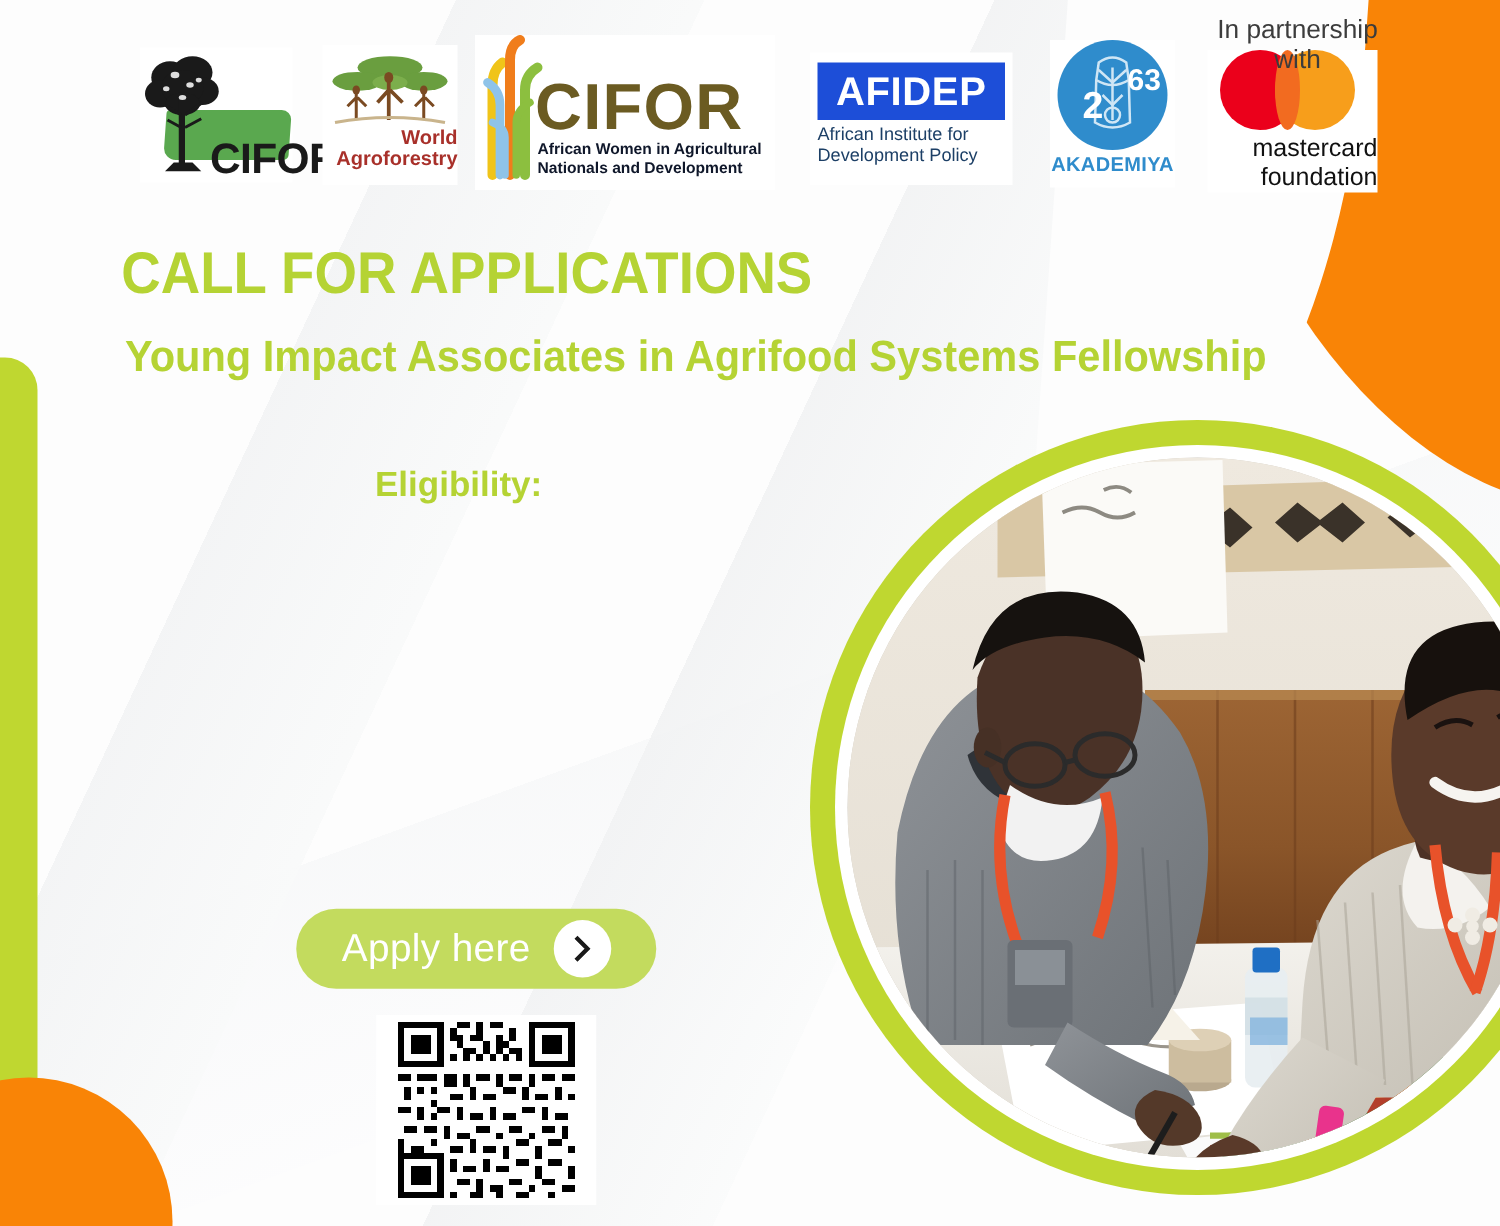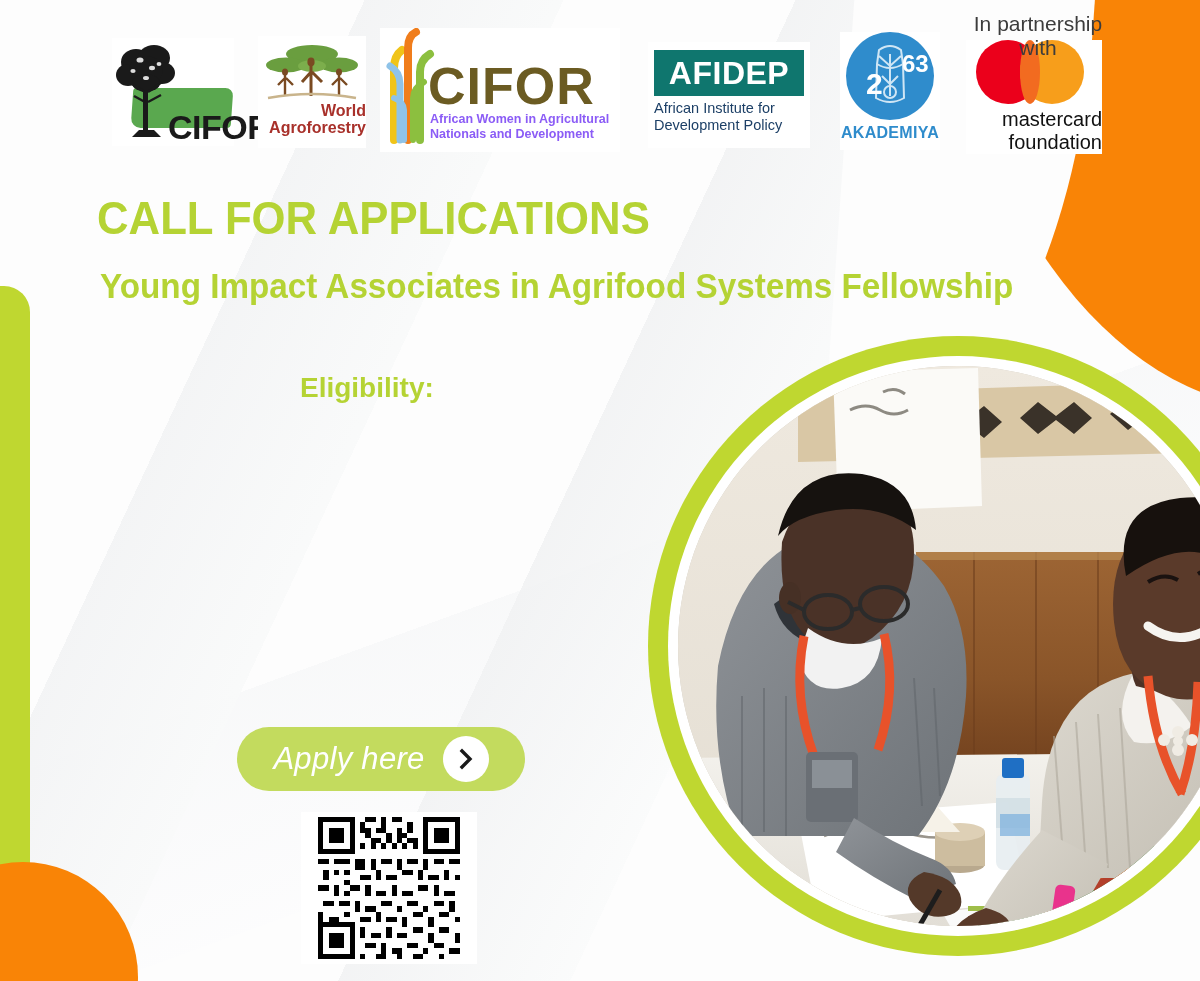--- a/index.html
+++ b/index.html
@@ -163,32 +163,32 @@
     color: #6b5b22;
     letter-spacing: 1px;
     font-family: "Liberation Sans", sans-serif;
   }
   .award-sub {
     position: absolute;
     left: 50px; top: 84px;
     width: 190px;
     font-size: 12.5px;
     font-weight: bold;
-    color: #8b5cf6;
+    color: #0f172a;
     line-height: 15px;
     font-family: "Liberation Sans", sans-serif;
   }
 
   
   .logo-afidep { left: 648px; top: 42px; width: 162px; height: 106px; }
   .afidep-box {
     position: absolute;
     left: 6px; top: 8px;
     width: 150px; height: 46px;
-    background: #0f766e;
+    background: #1d4ed8;
     display: flex;
     align-items: center;
     justify-content: center;
   }
   .afidep-box span {
     color: #ffffff;
     font-size: 32px;
     font-weight: bold;
     letter-spacing: 0.5px;
     font-family: "Liberation Sans", sans-serif;
@@ -340,21 +340,20 @@
     width: 288px;
     height: 64px;
     background: #c3db5e;
     border-radius: 32px;
     display: flex;
     align-items: center;
     justify-content: center;
     gap: 18px;
     z-index: 7;
     cursor: pointer;
-    font-style: italic;
   }
   .apply-btn-label {
     font-size: 31px;
     color: #ffffff;
     font-weight: normal;
     letter-spacing: 0.3px;
     font-family: "Liberation Sans", sans-serif;
   }
   .apply-btn-arrow {
     width: 46px;

